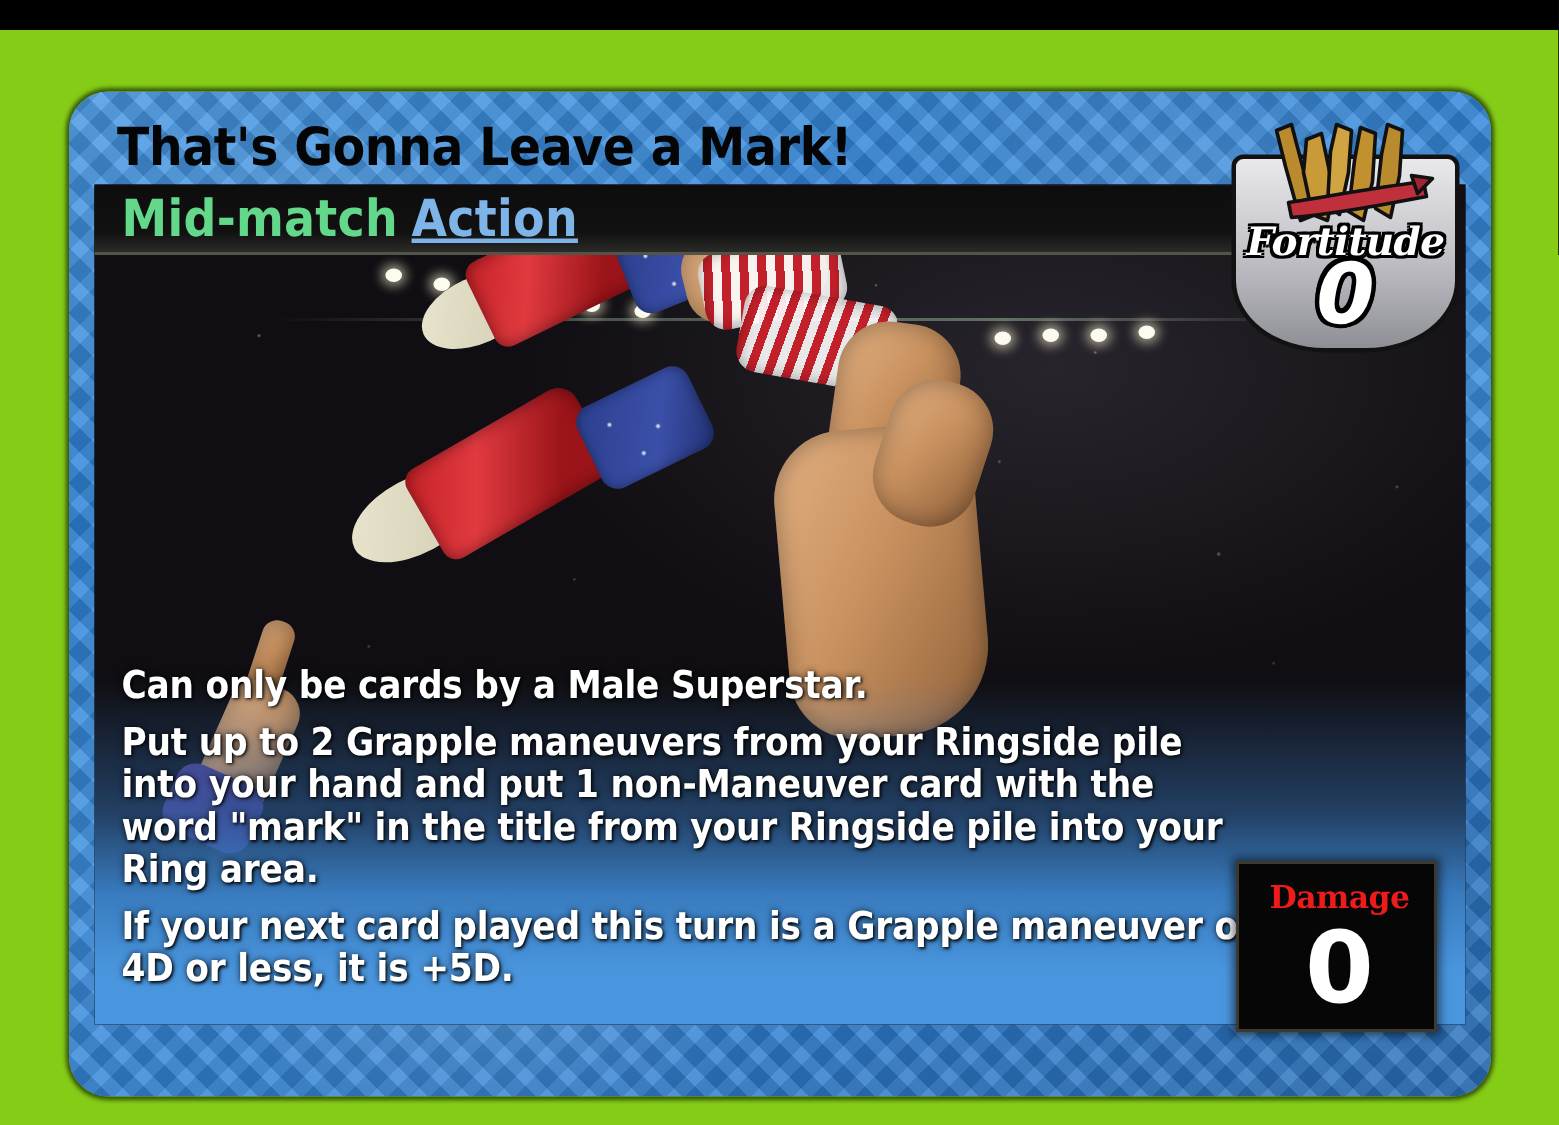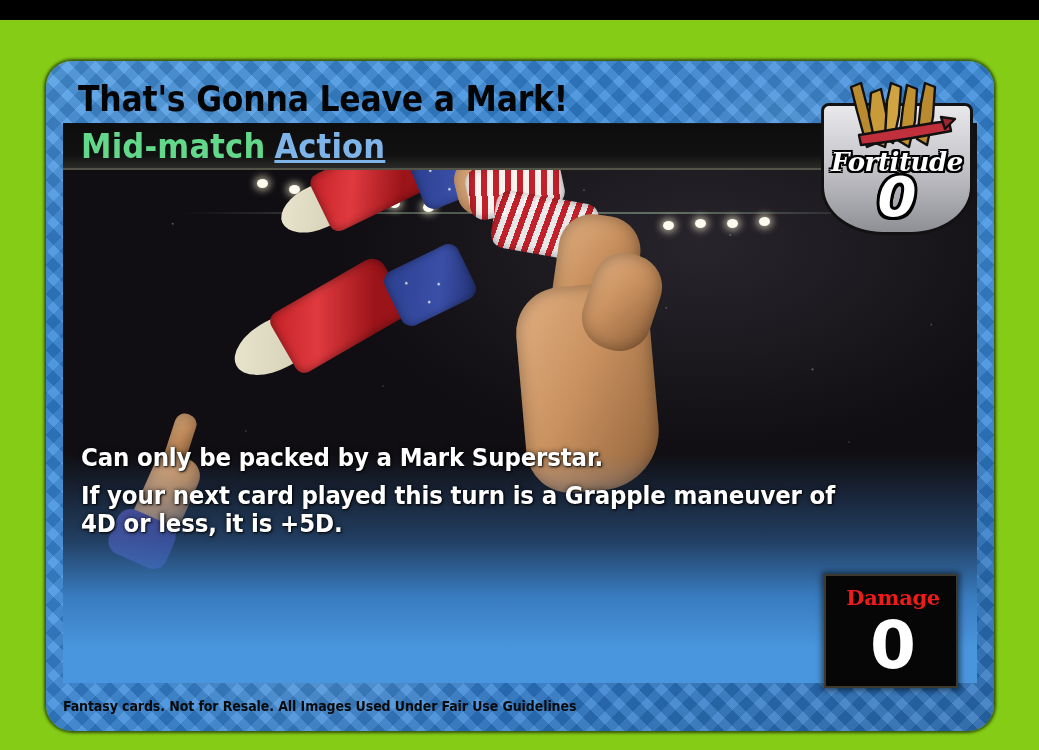--- a/index.html
+++ b/index.html
@@ -360,21 +360,22 @@
     </div>
 
     <div id="title">That's Gonna Leave a Mark!</div>
 
     <div id="subtitle-bar">
       <span class="st st-type">Mid-match</span>
       <span class="st st-kind">Action</span>
     </div>
 
     <div id="cardtext">
-      <p>Can only be packed by a Mark Superstar.</p>
+      <p>Can only be cards by a Male Superstar.</p>
+      <p>Put up to 2 Grapple maneuvers from your Ringside pile into your hand and put 1 non-Maneuver card with the word "mark" in the title from your Ringside pile into your Ring area.</p>
       <p>If your next card played this turn is a Grapple maneuver of 4D or less, it is +5D.</p>
     </div>
 
     <div id="fortitude">
       <div id="shield"></div>
       <svg id="wwe-logo" viewBox="0 0 116 78">
         <g stroke="#111" stroke-width="2.4" stroke-linejoin="round">
           <polygon points="10,6 20,2 30,40 36,62 26,66 16,30" fill="#b98b2e"></polygon>
           <polygon points="30,12 40,8 48,46 44,66 34,62 28,34" fill="#c99a38"></polygon>
           <polygon points="50,2 60,6 58,34 52,62 44,56 46,20" fill="#d0a441"></polygon>
@@ -386,16 +387,15 @@
       </svg>
       <div id="fort-word">Fortitude</div>
       <div id="fort-value">0</div>
     </div>
 
     <div id="damage">
       <div id="dmg-word">Damage</div>
       <div id="dmg-value">0</div>
     </div>
 
-    <div id="footer">Fantasy cards. Not for Resale. All Images Used Under Fair Use Guidelines</div>
 
   </div>
 </div>
 
 </body></html>

